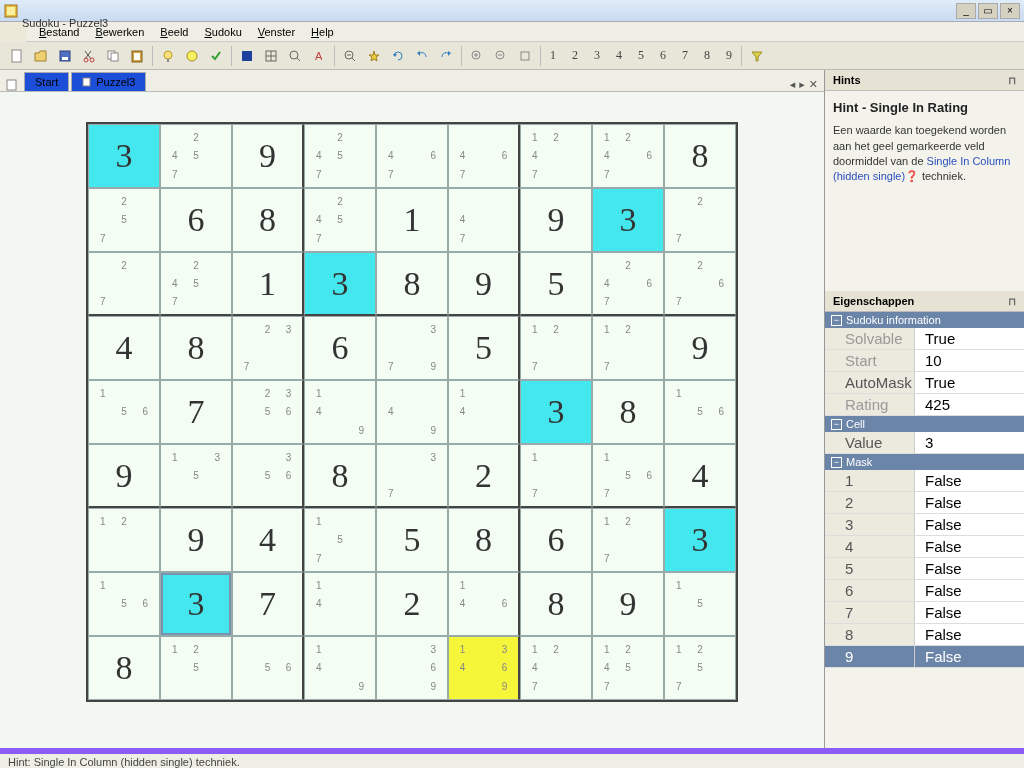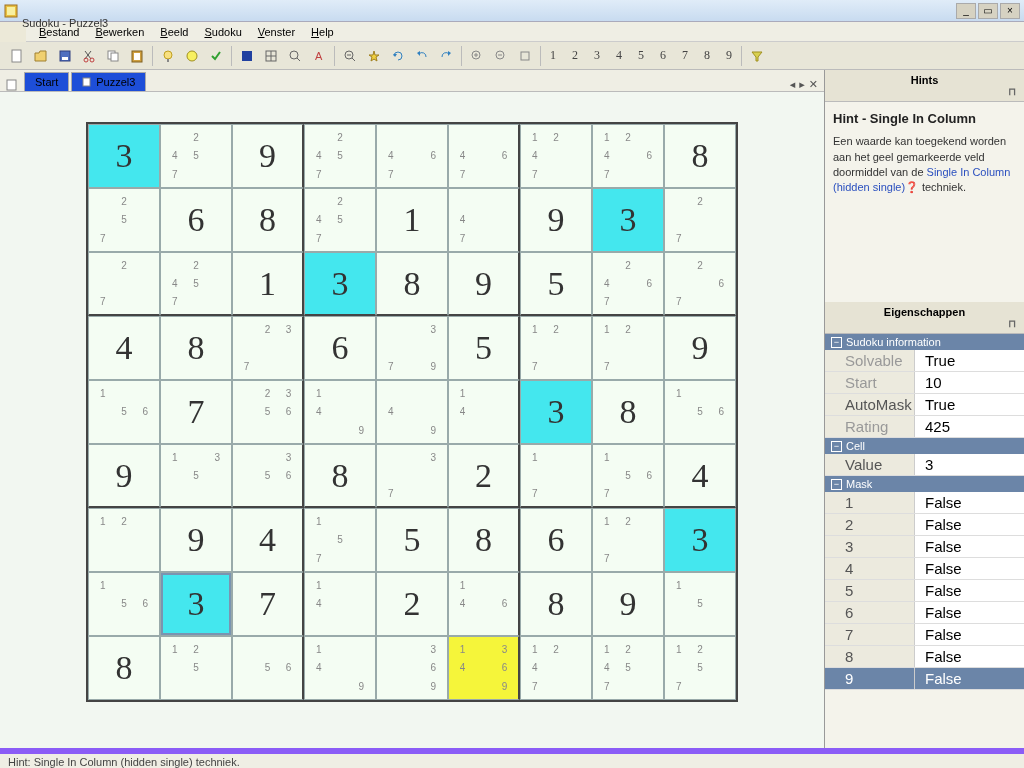--- a/index.html
+++ b/index.html
@@ -26,21 +26,21 @@
 .cell { width: 72px; height: 64px; border: 1px solid #9aa; position: relative; background: #f4fdf3; }
 .cell.br { border-right: 2px solid #444; }
 .cell.bb { border-bottom: 2px solid #444; }
 .cell.big { font-size: 34px; font-family: "Segoe UI", Tahoma; color: #333; display: flex; align-items: center; justify-content: center; }
 .cell.hl-cyan { background: #44e7ee; }
 .cell.hl-yellow { background: #f5f53a; }
 .cell.sel { outline: 2px solid #7a94b0; outline-offset: -3px; }
 .cands { position: absolute; inset: 3px; display: grid; grid-template-columns: repeat(3,1fr); grid-template-rows: repeat(3,1fr); font-size: 10px; color: #888; }
 .cands span { display: flex; align-items: center; justify-content: center; }
 .right { width: 200px; border-left: 1px solid #999; background: #f4f3eb; display: flex; flex-direction: column; }
-.panel-hdr { background: #e6e3d4; border-bottom: 1px solid #bbb; padding: 4px 8px; font-weight: bold; display: flex; align-items: center; flex-direction: column; }
+.panel-hdr { background: #e6e3d4; border-bottom: 1px solid #bbb; padding: 4px 8px; font-weight: bold; display: flex; align-items: flex-end; }
 .panel-hdr .pin { margin-left: auto; font-size: 10px; color: #666; }
 .hints-body { padding: 8px; font-size: 11px; color: #333; line-height: 1.4; flex-shrink: 0; height: 200px; }
 .hints-body h4 { font-size: 13px; margin-bottom: 6px; color: #222; }
 .hints-body a { color: #2a4fbf; text-decoration: none; }
 .props { flex: 1; overflow: auto; }
 .prop-group { background: #6b85a8; color: #fff; padding: 2px 6px; font-size: 11px; display: flex; align-items: center; }
 .prop-group .box { width: 11px; height: 11px; border: 1px solid #fff; text-align: center; line-height: 9px; font-size: 9px; margin-right: 4px; }
 .prop-row { display: flex; border-bottom: 1px solid #ddd; font-size: 15px; }
 .prop-row .k { width: 90px; padding: 2px 6px 2px 20px; background: #eceade; border-right: 1px solid #ccc; color: #555; }
 .prop-row .k.dim { color: #999; }
@@ -879,21 +879,21 @@
         </div>
     </div>
   </div>
 
   <div class="right">
     <div class="panel-hdr">
       <span>Hints</span>
         <span class="pin">⊓</span>
     </div>
     <div class="hints-body">
-      <h4>Hint - Single In Column</h4>
+      <h4>Hint - Single In Rating</h4>
       <p><span>Een waarde kan toegekend worden aan het geel gemarkeerde veld doormiddel van de </span><a href="#">Single In Column (hidden single)</a><span style="color:#2a4fbf">❓</span><span> techniek.</span></p>
     </div>
     <div class="panel-hdr">
       <span>Eigenschappen</span>
         <span class="pin">⊓</span>
     </div>
     <div class="props" id="props">
         <div class="prop-group"><span class="box">−</span>Sudoku information</div>
         <div class="prop-row">
           <div class="k dim">Solvable</div>

